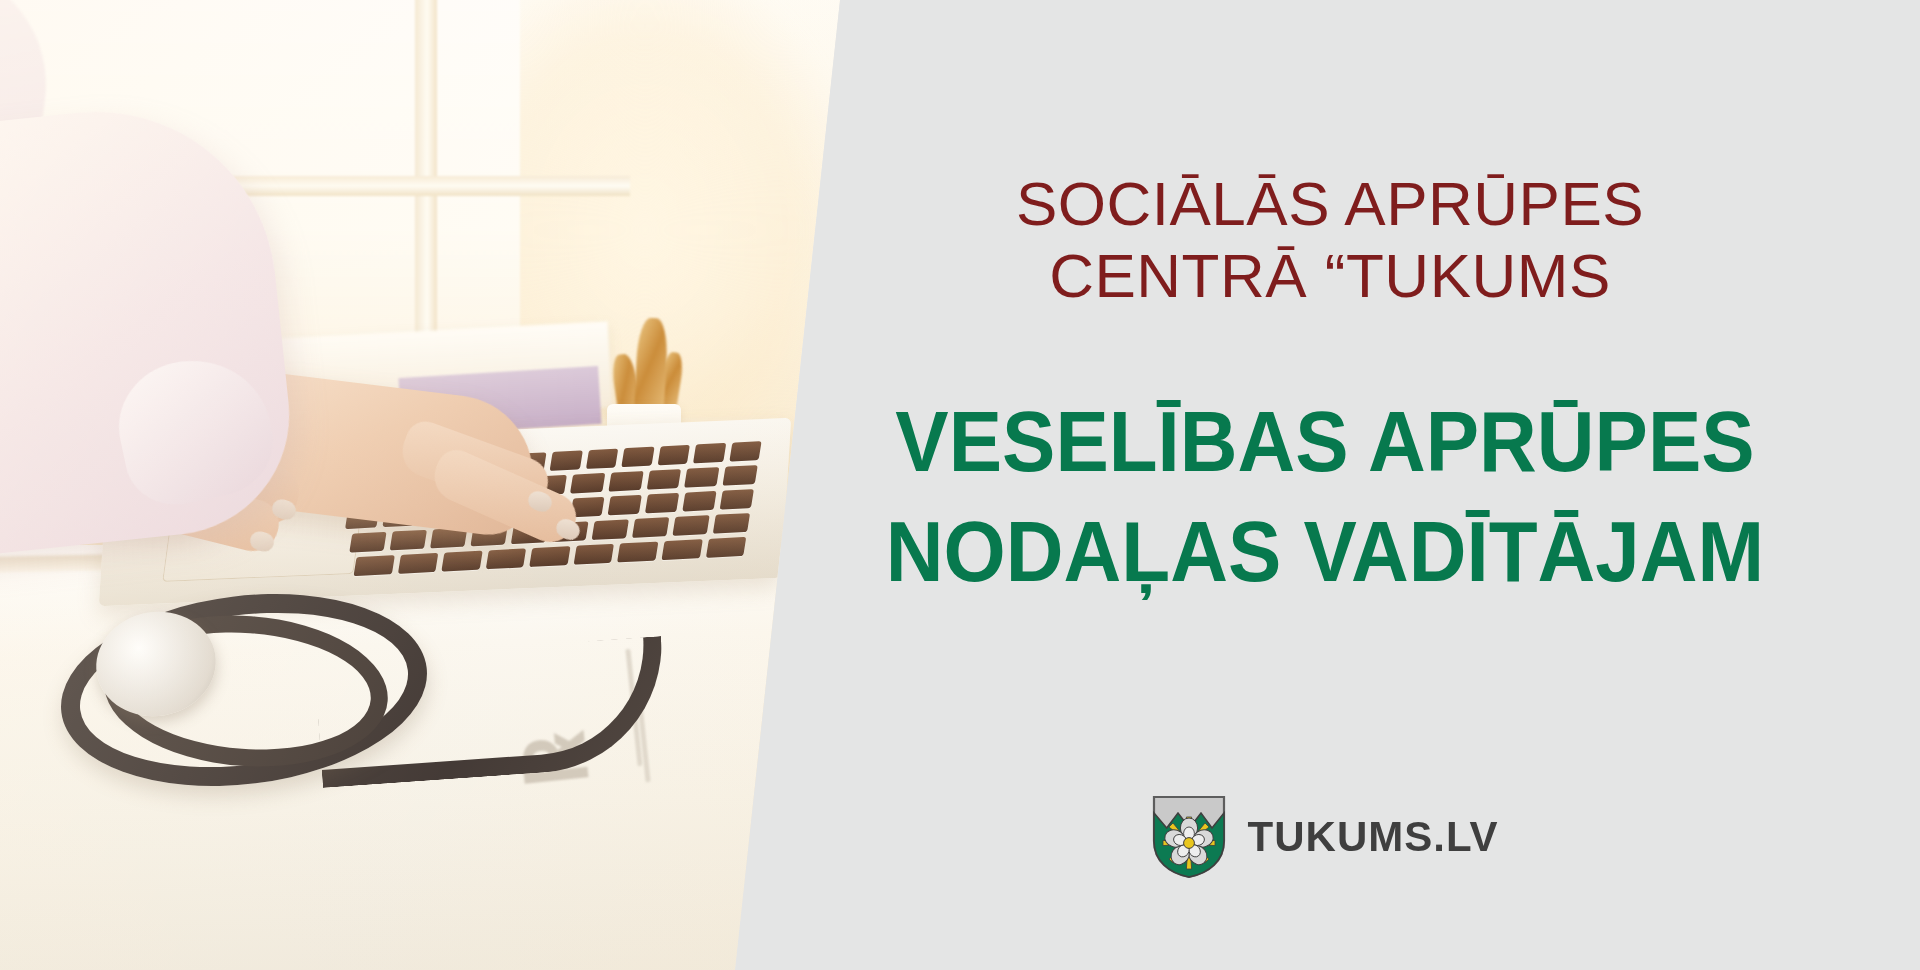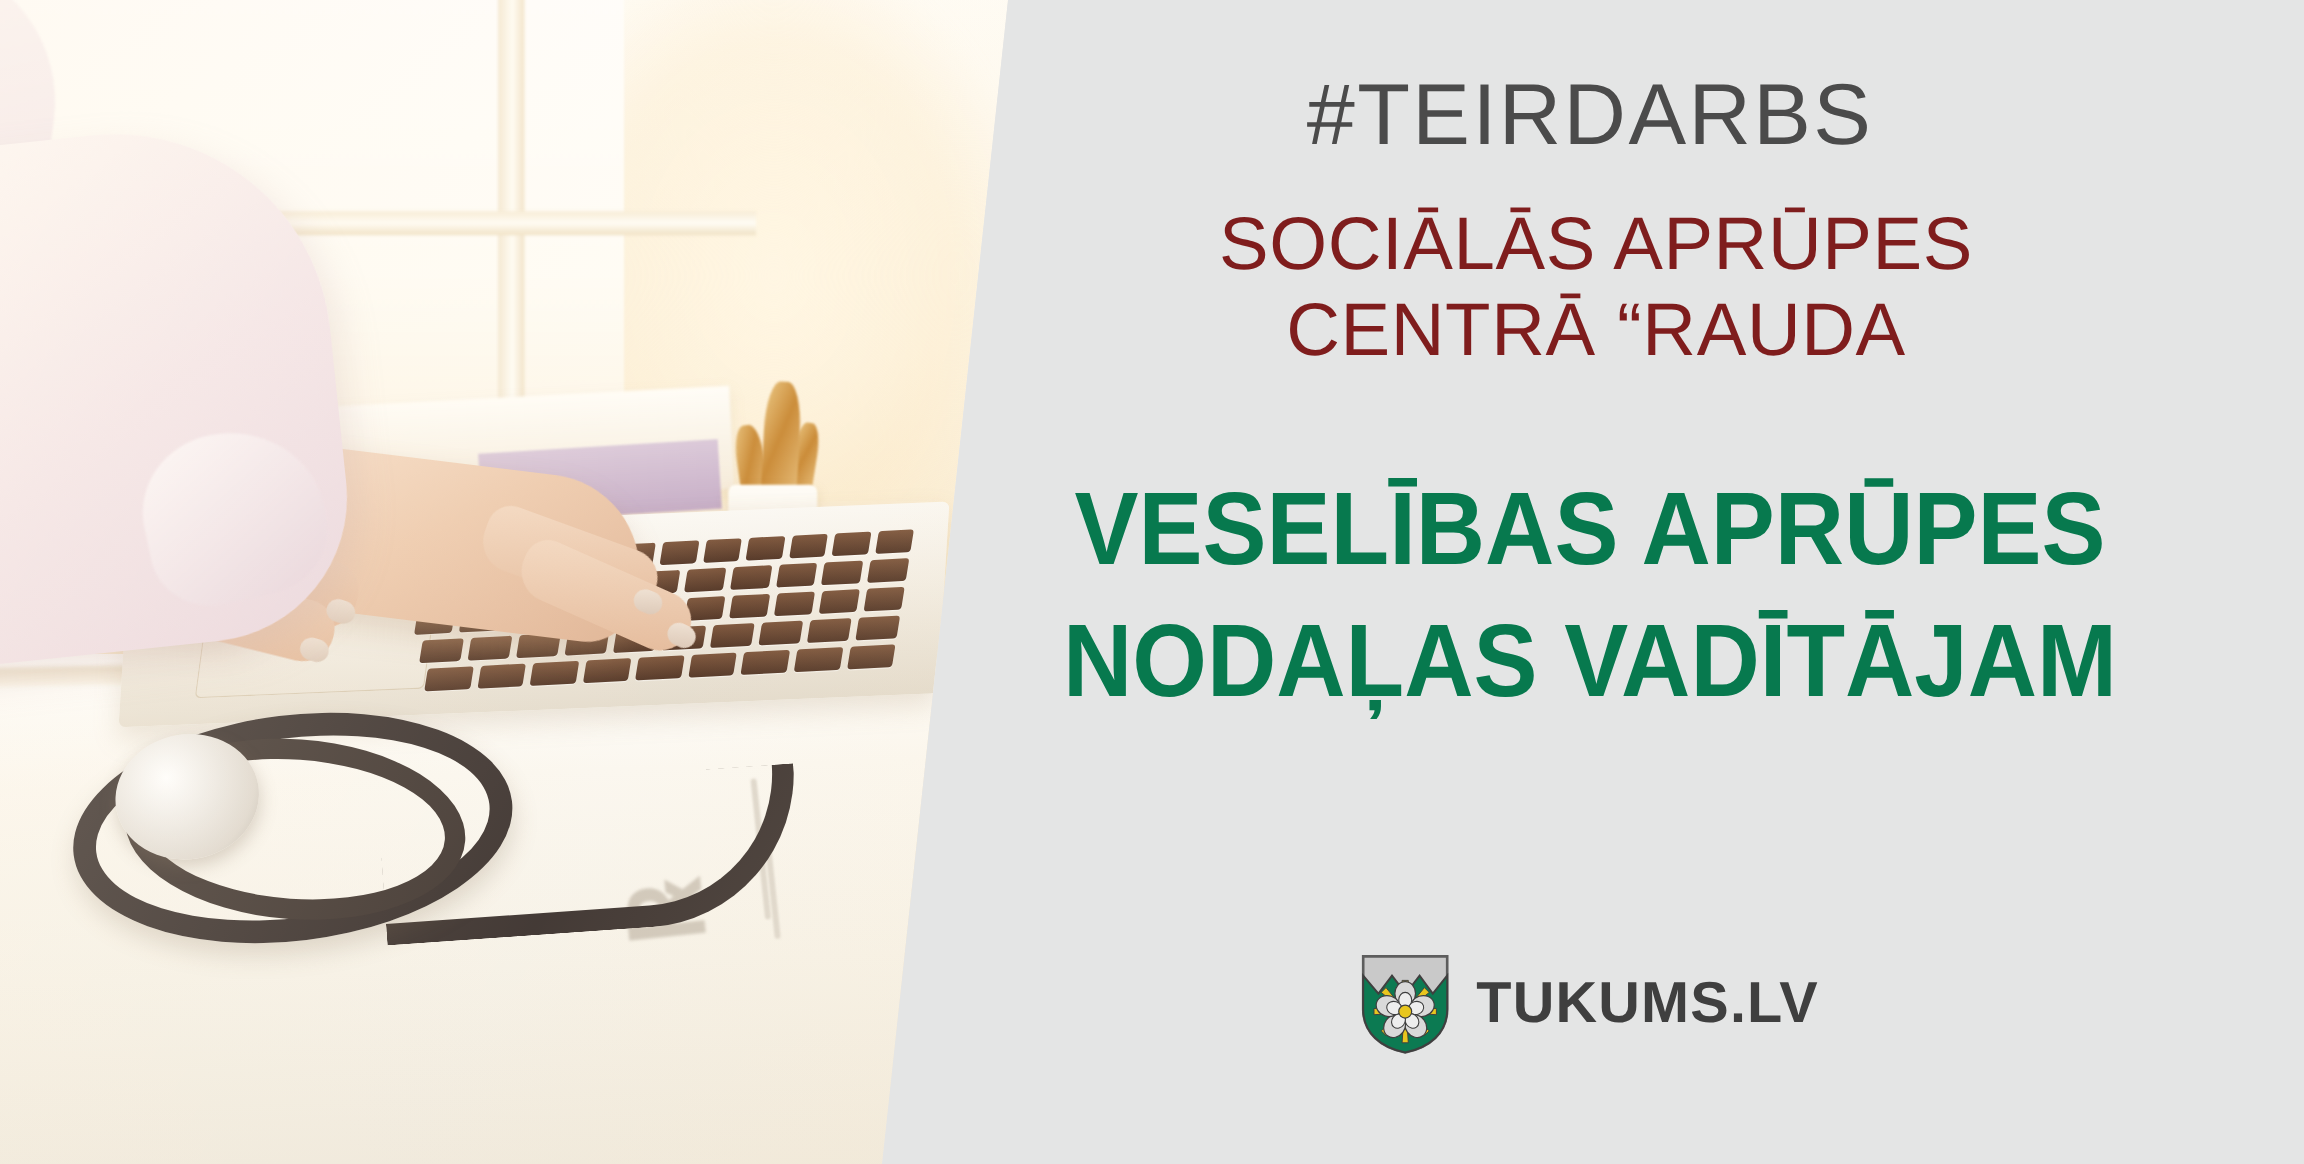--- a/index.html
+++ b/index.html
@@ -241,21 +241,21 @@
     transform:scaleX(.93);
   }
   .green .gl{display:block;white-space:nowrap;}
 
   .logo{
     position:absolute;left:0;right:0;top:795px;
     display:flex;align-items:center;justify-content:center;gap:22px;
   }
   .crest{width:74px;height:84px;display:block;}
   .logo-text{
-    color:#3f3f3f;font-size:48px;font-weight:700;letter-spacing:1px;line-height:1;
+    color:#3f3f3f;font-size:42px;font-weight:700;letter-spacing:1px;line-height:1;
   }
 </style>
 </head>
 <body>
 
 <div class="banner">
 
   <div class="photo">
     <div class="ph-layer bg-wall"></div>
     <div class="glow"></div>
@@ -366,25 +366,24 @@
     <div class="steth-tube"></div>
     <div class="steth-ring"></div>
     <div class="steth-ring2"></div>
     <div class="steth-bell"></div>
 
     <div class="warm"></div>
   </div>
 
   <div class="panel">
 
-    <div class="hash">#TEIRDARBS</div>
 
     <div class="subhead">
       <div>SOCIĀLĀS APRŪPES</div>
-      <div>CENTRĀ “RAUDA</div>
+      <div>CENTRĀ “TUKUMS</div>
     </div>
 
     <div class="green">
       <span class="gl">VESELĪBAS APRŪPES</span>
       <span class="gl">NODAĻAS VADĪTĀJAM</span>
     </div>
 
     <div class="logo">
       <svg class="crest" viewBox="0 0 74 84">
         <path d="M2 2 H72 V46 C72 66 57 78 37 82 C17 78 2 66 2 46 Z" fill="#c9c9c9" stroke="#5d5d5d" stroke-width="2.2"></path>

